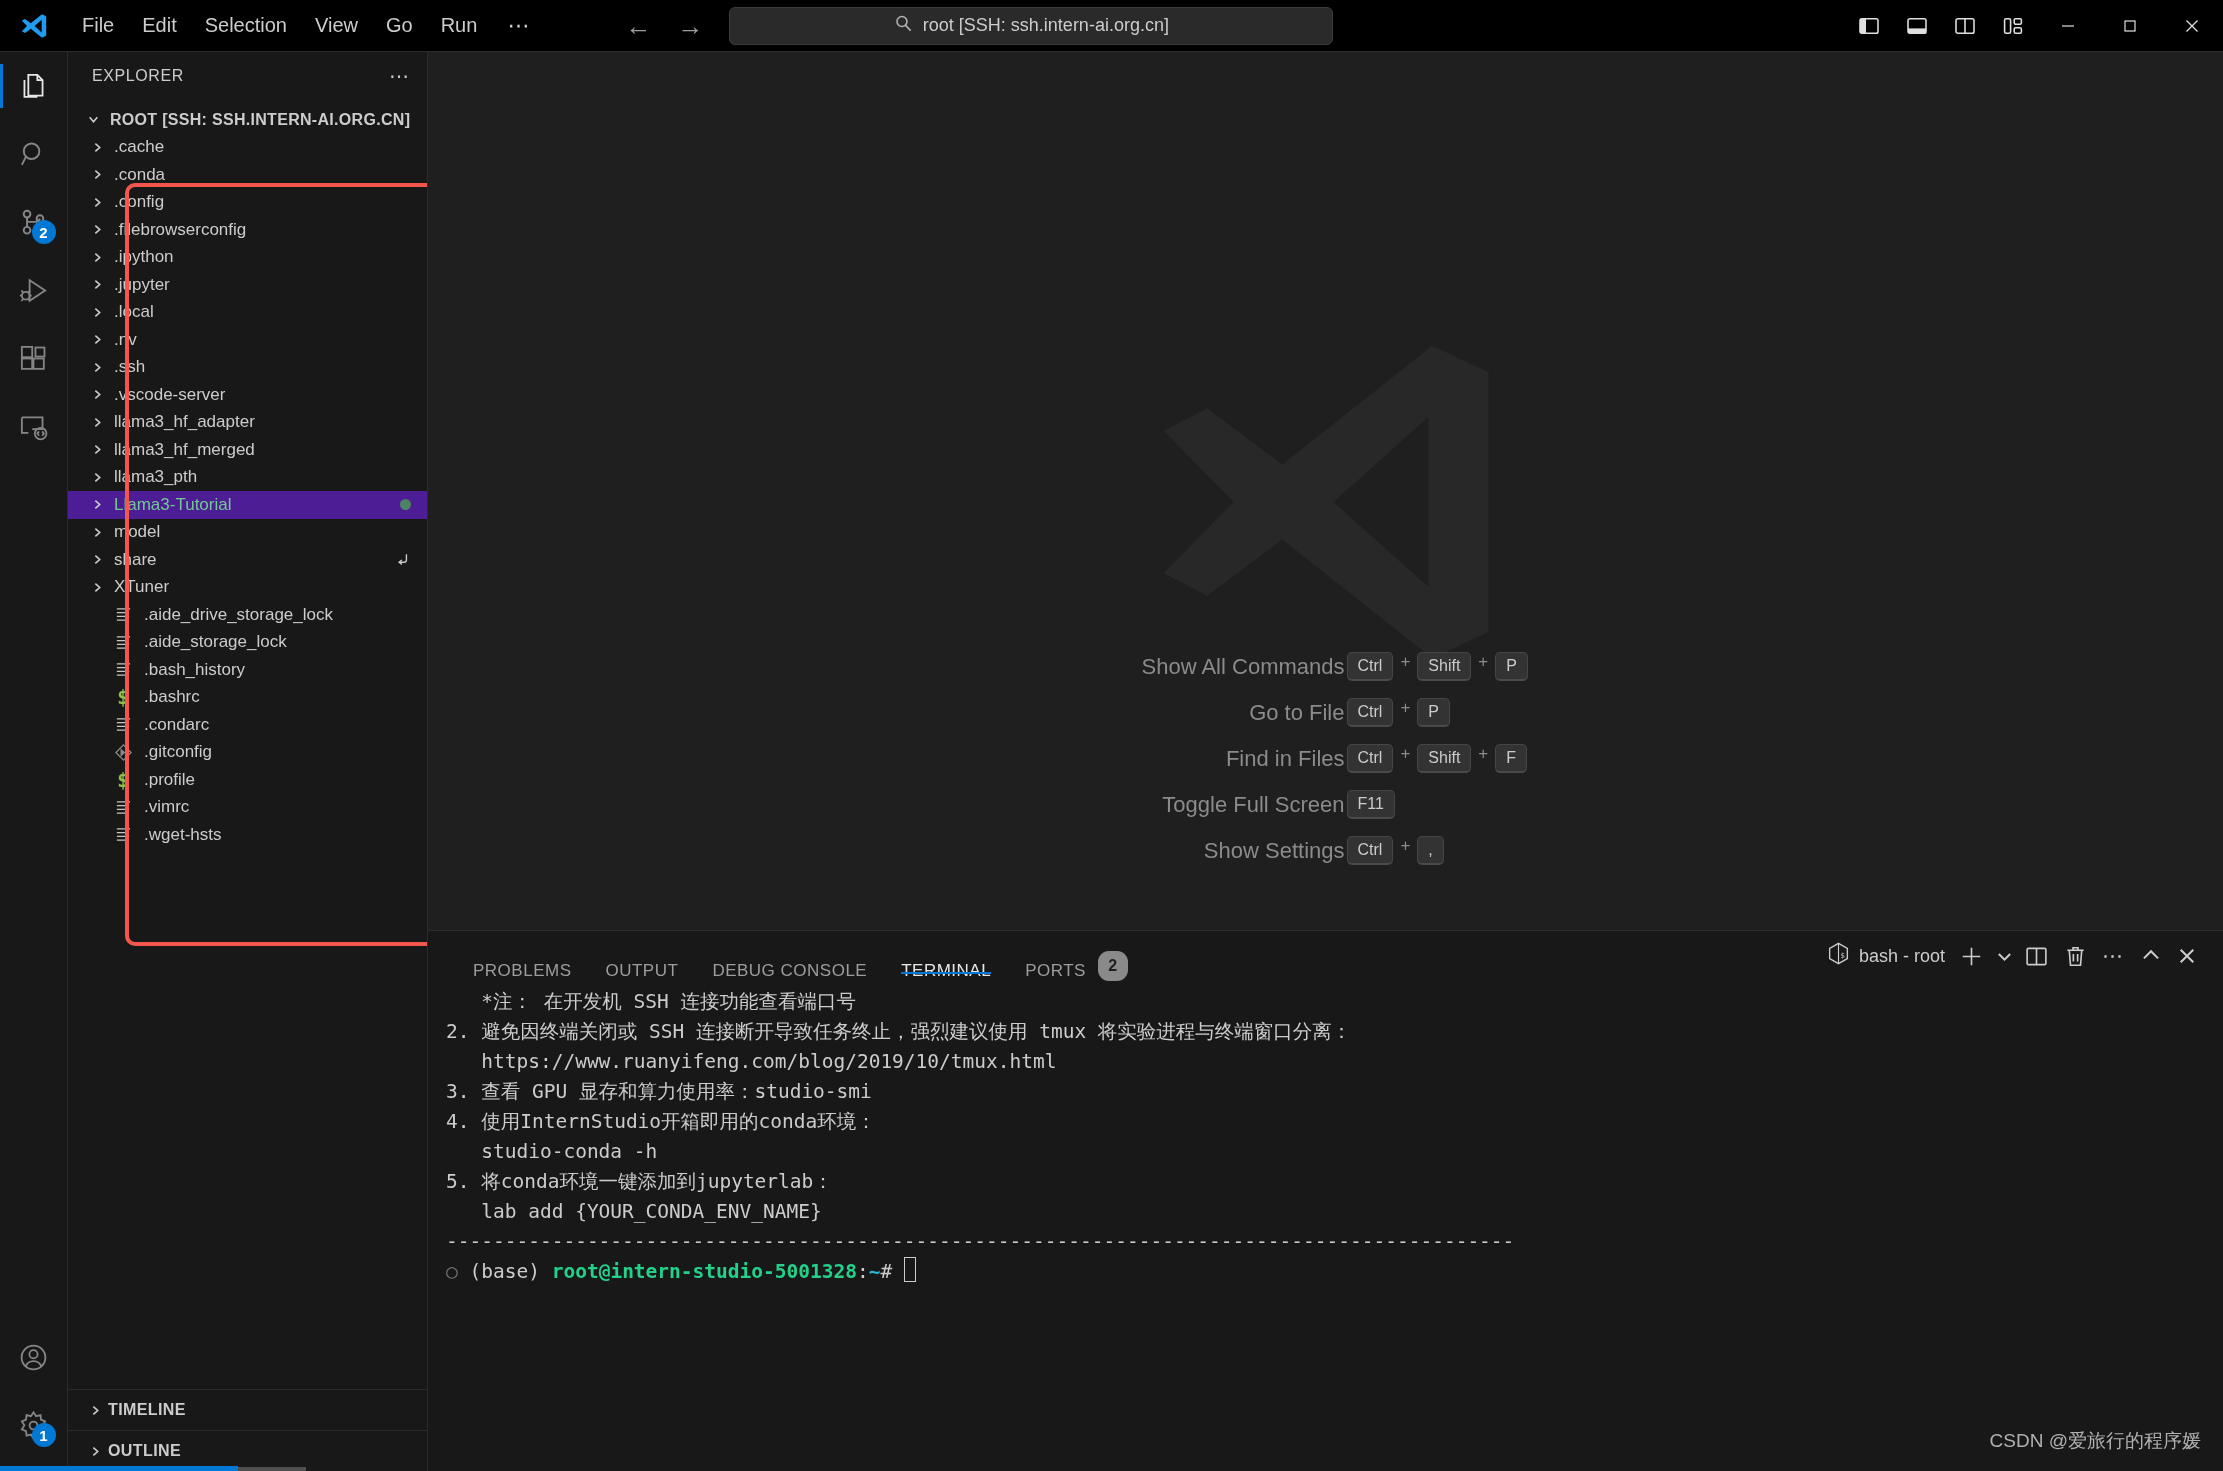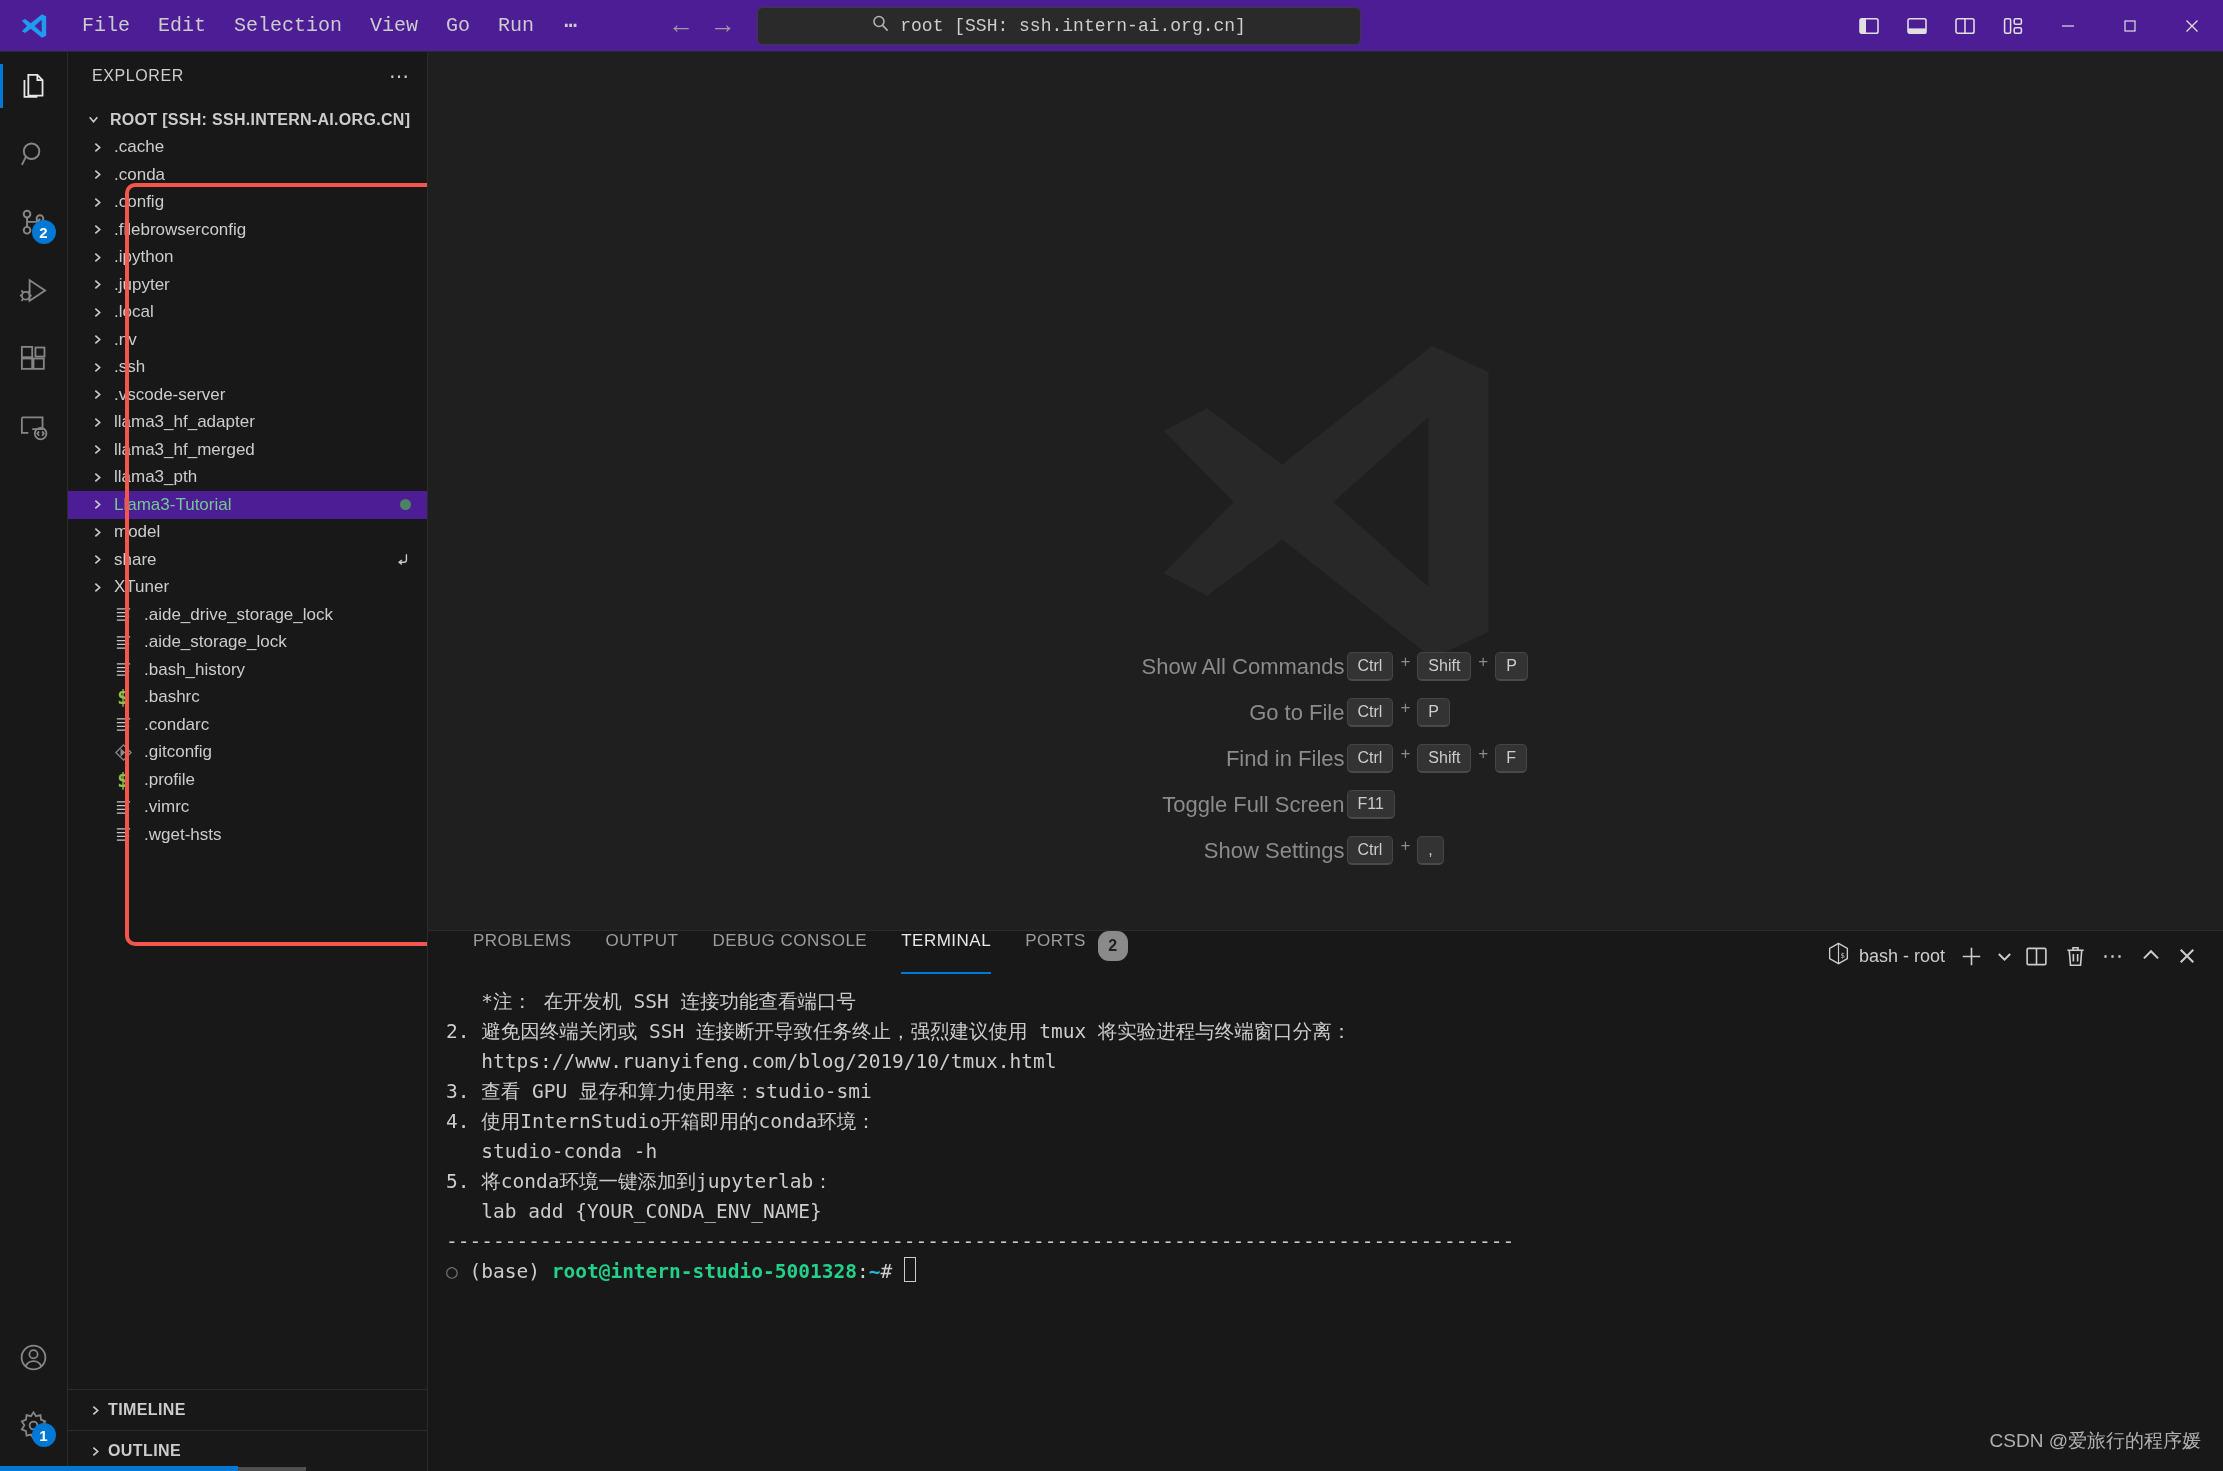--- a/index.html
+++ b/index.html
@@ -12,25 +12,24 @@
   #app {
     position: relative;
     width: 2223px; height: 1471px;
     background: #1f1f1f;
     display: flex; flex-direction: column;
   }
 
   
   .titlebar {
     height: 52px; flex: 0 0 52px;
-    background: #4c1d95;
+    background: #000000;
     display: flex; align-items: center;
     border-bottom: 1px solid #2b2b2b;
     position: relative;
-    font-family: Liberation Mono, monospace;
   }
   .vscode-logo { width: 68px; display: flex; align-items: center; justify-content: center; }
   .menu { display: flex; align-items: center; gap: 0px; }
   .menu-item {
     color: #cccccc; font-size: 20px; padding: 4px 14px;
     cursor: default; white-space: nowrap;
   }
   .menu-dots { color: #cccccc; font-size: 22px; padding: 2px 16px; letter-spacing: 2px; }
 
   .nav-arrows { display:flex; align-items:center; gap: 26px; margin-left: 78px; }
@@ -189,21 +188,21 @@
     display: flex; flex-direction: column;
     position: relative;
   }
   .panel-tabs {
     height: 50px; flex: 0 0 50px; display: flex; align-items: center;
     padding-left: 28px; gap: 0;
     position: relative;
   }
   .ptab {
     color: #9d9d9d; font-size: 17px; letter-spacing: .5px;
-    padding: 0 17px; height: 50px; display: flex; align-items: flex-start; gap: 12px;
+    padding: 0 17px; height: 50px; display: flex; align-items: flex-end; gap: 12px;
     position: relative;
   }
   .ptab.active { color: #e7e7e7; }
   .ptab.active::after {
     content: ""; position: absolute; left: 17px; right: 17px; bottom: 7px;
     height: 2px; background: #0078d4;
   }
   .pbadge {
     background: #8a8a8a; color: #1f1f1f; border-radius: 11px;
     min-width: 30px; height: 30px; font-size: 16px; font-weight: bold;

